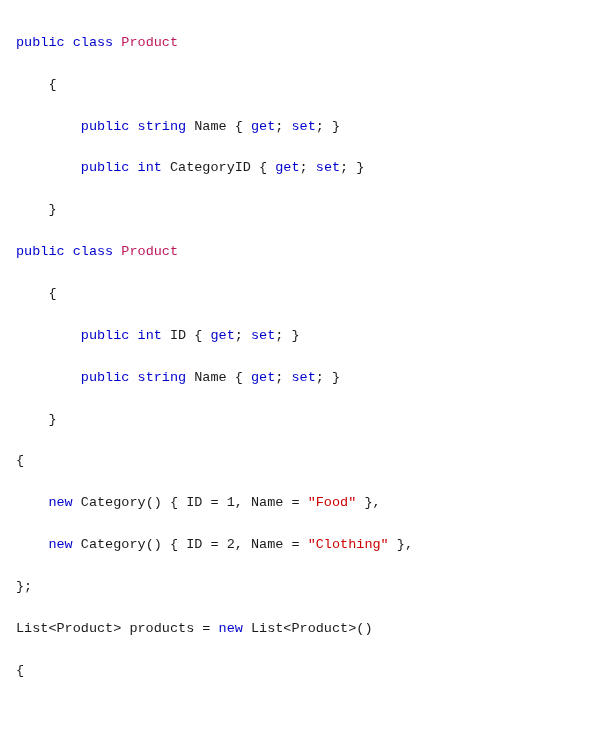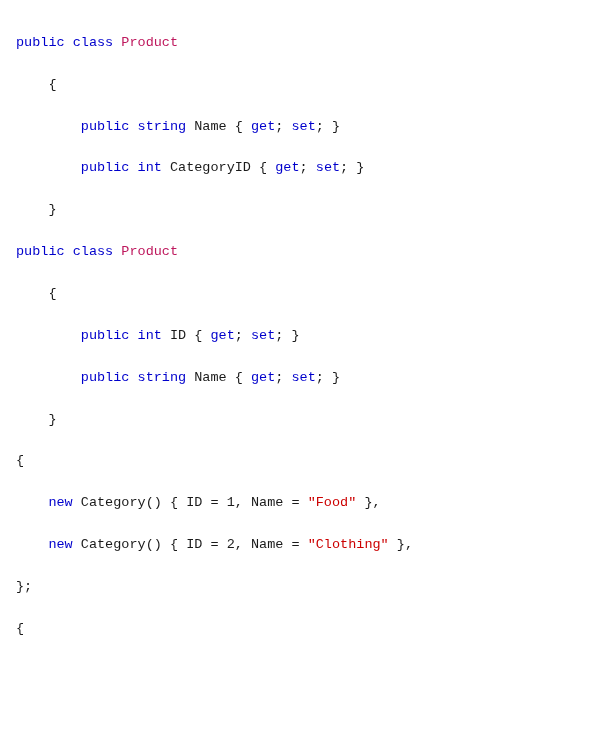--- a/index.html
+++ b/index.html
@@ -47,20 +47,21 @@
 <span class="line">    }</span>
 <span class="line"><span class="kw">public</span> <span class="kw">class</span> <span class="type">Product</span></span>
 <span class="line">    {</span>
 <span class="line">        <span class="kw">public</span> <span class="kw">int</span> ID { <span class="kw">get</span>; <span class="kw">set</span>; }</span>
 <span class="line">        <span class="kw">public</span> <span class="kw">string</span> Name { <span class="kw">get</span>; <span class="kw">set</span>; }</span>
 <span class="line">    }</span>
 <span class="line">{</span>
 <span class="line">    <span class="kw">new</span> Category() { ID = 1, Name = <span class="str">"Food"</span> },</span>
 <span class="line">    <span class="kw">new</span> Category() { ID = 2, Name = <span class="str">"Clothing"</span> },</span>
 <span class="line">};</span>
+<span class="line">List&lt;Product&gt; products = <span class="kw">new</span> List&lt;Product&gt;()</span>
 <span class="line">{</span>
 
 
 
 
 
 
 
 
 

